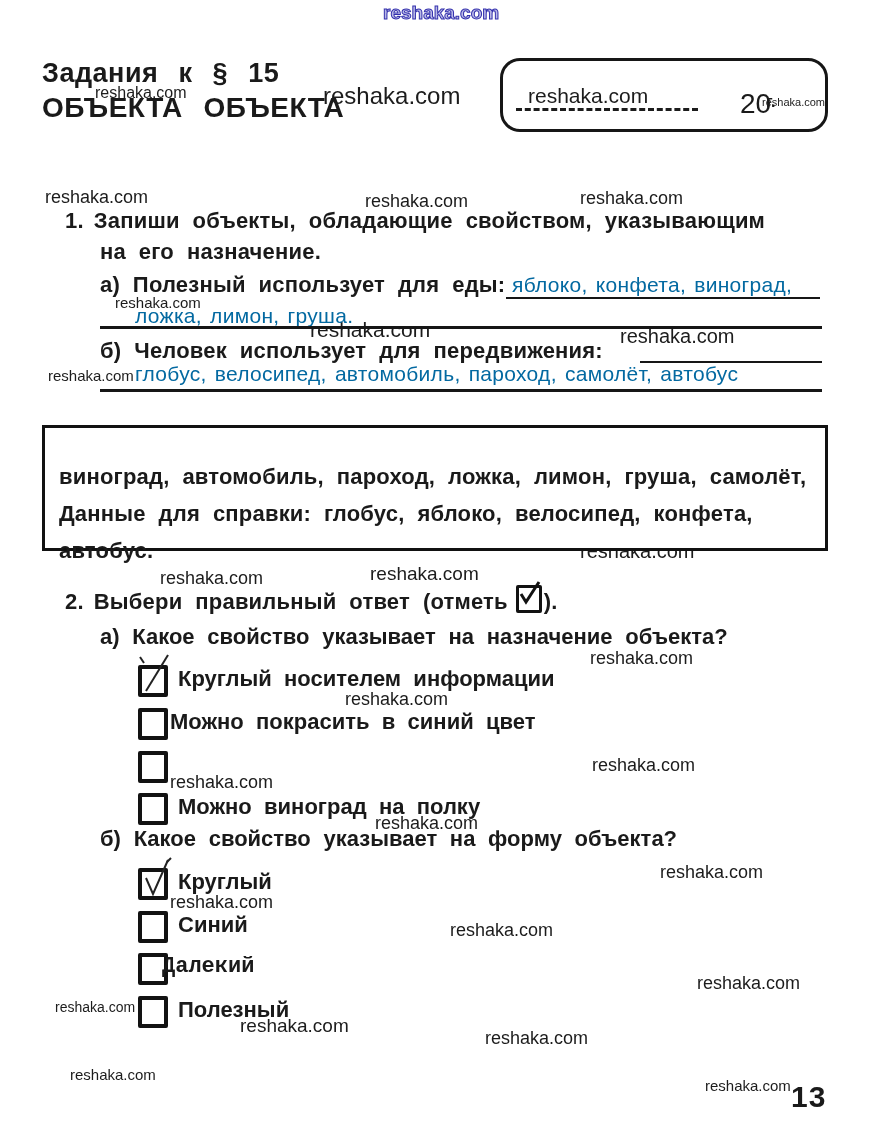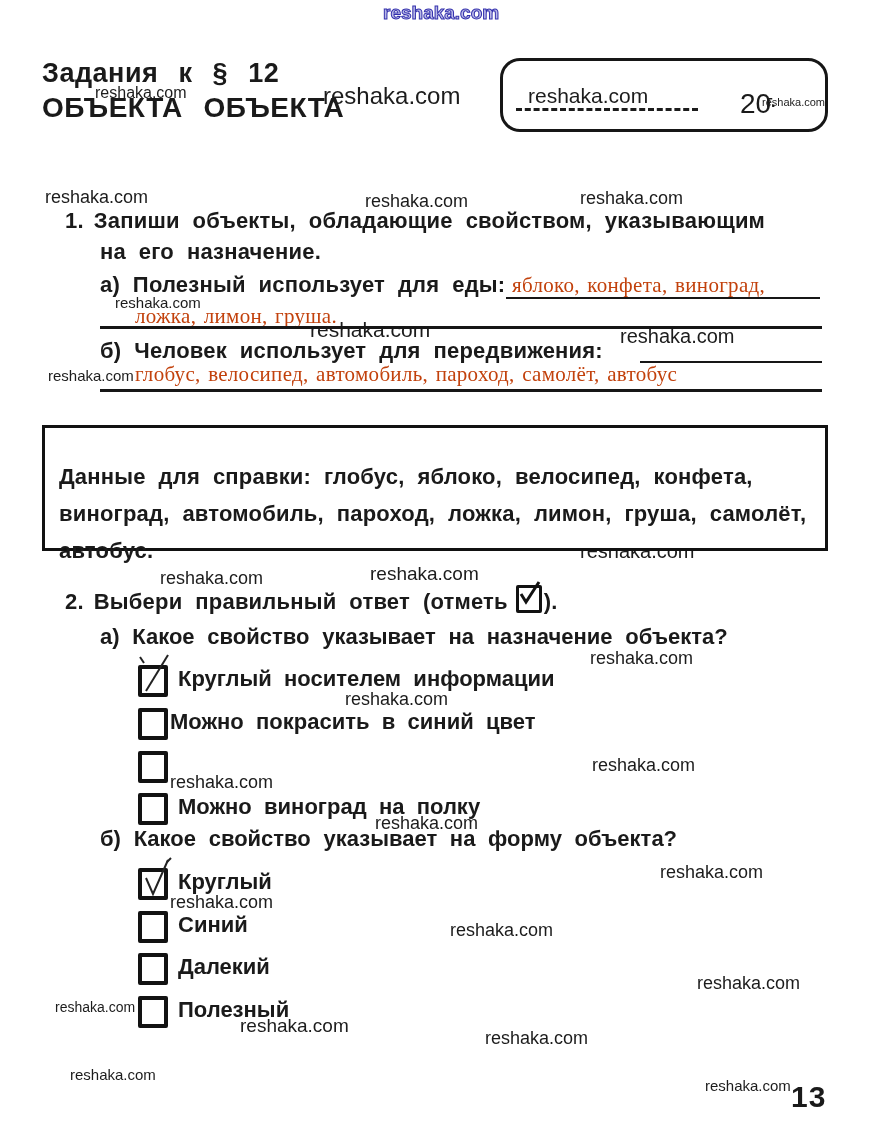--- a/index.html
+++ b/index.html
@@ -19,21 +19,21 @@
     color:#b9b8e6;
     -webkit-text-stroke:1px #3330ad;
     font-weight:700;
   }
   
   .print{font-weight:700;word-spacing:0.30em;letter-spacing:0.2px;}
   .h1{font-size:27px;font-weight:800;word-spacing:0.45em;letter-spacing:0.5px;}
   .num{font-weight:800;margin-right:10px;}
   
   .hand{
-    font-family:Liberation Serif, serif;color:#c2410c;
+    font-family:Liberation Sans, sans-serif;color:#0369a1;
     font-size:21px;letter-spacing:0.3px;word-spacing:2px;white-space:nowrap;
   }
   .rule{position:absolute;background:#161616;height:2px;}
   .rule-thick{height:3px;}
   .dash{position:absolute;border-bottom:3px dashed #1c1c1c;}
   
   .datebox{
     position:absolute;border:3px solid #161616;border-radius:20px;background:#fff;
   }
   .refbox{
@@ -85,21 +85,21 @@
   <div class="wm" style="left:660px;top:862px;font-size:18px;">reshaka.com</div>
   <div class="wm" style="left:170px;top:892px;font-size:18px;">reshaka.com</div>
   <div class="wm" style="left:450px;top:920px;font-size:18px;">reshaka.com</div>
   <div class="wm" style="left:697px;top:973px;font-size:18px;">reshaka.com</div>
   <div class="wm" style="left:55px;top:999px;font-size:14px;">reshaka.com</div>
   <div class="wm" style="left:240px;top:1015px;font-size:19px;">reshaka.com</div>
   <div class="wm" style="left:485px;top:1028px;font-size:18px;">reshaka.com</div>
   <div class="wm" style="left:70px;top:1066px;font-size:15px;">reshaka.com</div>
   <div class="wm" style="left:705px;top:1077px;font-size:15px;">reshaka.com</div>
 
-  <div class="abs h1" style="left:42px;top:58px;">Задания к § 12</div>
+  <div class="abs h1" style="left:42px;top:58px;">Задания к § 15</div>
   <div class="abs h1" style="left:42px;top:92px;font-size:28px;">ОБЪЕКТА ОБЪЕКТА</div>
 
   <div class="datebox" style="left:500px;top:58px;width:322px;height:68px;"></div>
   <div class="wm" style="left:528px;top:84px;font-size:21px;">reshaka.com</div>
   <div class="dash" style="left:516px;top:108px;width:182px;"></div>
   <div class="abs" style="left:732px;top:88px;font-size:28px;font-weight:400;margin-left:8px;">20</div>
   <div class="wm" style="left:762px;top:96px;font-size:11px;">reshaka.com</div>
   <div class="abs" style="left:766px;top:93px;font-size:16px;font-weight:700;">г.</div>
 
   <div class="abs print" style="left:65px;top:208px;font-size:22px;">
@@ -112,22 +112,22 @@
   <div class="rule" style="left:506px;top:297px;width:314px;"></div>
   <div class="abs hand" style="left:135px;top:304px;">ложка, лимон, груша.</div>
   <div class="rule rule-thick" style="left:100px;top:326px;width:722px;"></div>
 
   <div class="abs print" style="left:100px;top:338px;font-size:22px;">б) Человек использует для передвижения:</div>
   <div class="rule" style="left:640px;top:361px;width:182px;"></div>
   <div class="abs hand" style="left:135px;top:362px;">глобус, велосипед, автомобиль, пароход, самолёт, автобус</div>
   <div class="rule rule-thick" style="left:100px;top:389px;width:722px;"></div>
 
   <div class="refbox" style="left:42px;top:425px;width:752px;height:80px;">
+    <div>виноград, автомобиль, пароход, ложка, лимон, груша, самолёт,</div>
     <div>Данные для справки: глобус, яблоко, велосипед, конфета,</div>
-    <div>виноград, автомобиль, пароход, ложка, лимон, груша, самолёт,</div>
     <div>автобус.</div>
   </div>
 
   <div class="abs print" style="left:65px;top:585px;font-size:22px;">
     <span class="num">2.</span><span>Выбери правильный ответ (отметь</span><span class="cb-inline"><svg class="check-svg" style="left:-2px;top:-8px;" width="28" height="32" viewBox="0 0 28 32">
           <path d="M4 14 L9 22 L22 2" fill="none" stroke="#121212" stroke-width="3"></path>
         </svg></span><span>).</span>
   </div>
 
   <div class="abs q" style="left:100px;top:624px;">а) Какое свойство указывает на назначение объекта?</div>
@@ -155,20 +155,20 @@
       <path d="M8 24 L15 40 L30 6" fill="none" stroke="#222" stroke-width="2"></path>
       <path d="M29 8 L33 4" fill="none" stroke="#222" stroke-width="2"></path>
     </svg>
   </div>
   <div class="opt-label" style="left:178px;top:869px;">Круглый</div>
 
   <div class="cbox" style="left:138px;top:911px;"></div>
   <div class="opt-label" style="left:178px;top:912px;">Синий</div>
 
   <div class="cbox" style="left:138px;top:953px;"></div>
-  <div class="opt-label" style="left:178px;top:954px;">Далекий</div>
+  <div class="opt-label" style="left:162px;top:954px;font-family:Liberation Mono, monospace;">Далекий</div>
 
   <div class="cbox" style="left:138px;top:996px;"></div>
   <div class="opt-label" style="left:178px;top:997px;">Полезный</div>
 
   <div class="abs pageno" style="left:791px;top:1080px;">13</div>
 
 </div>
 
 </body></html>

